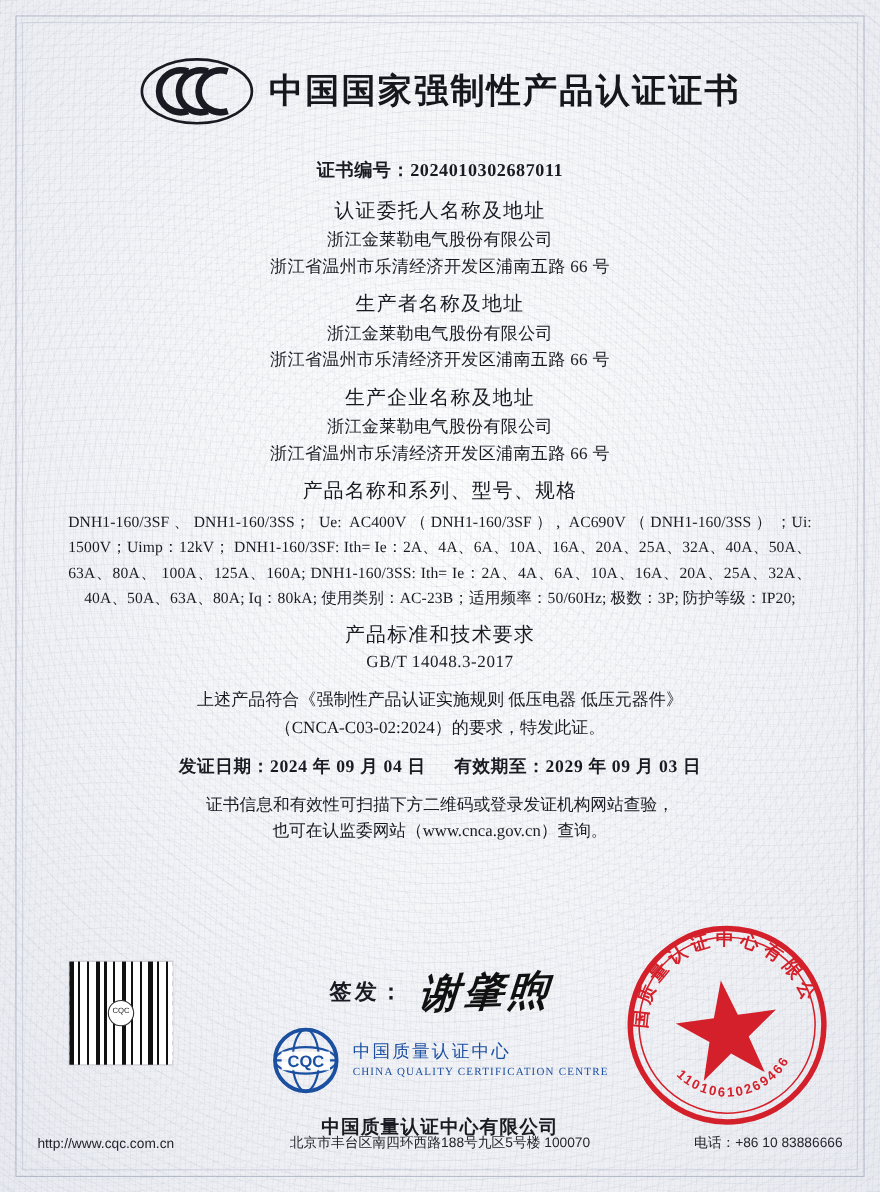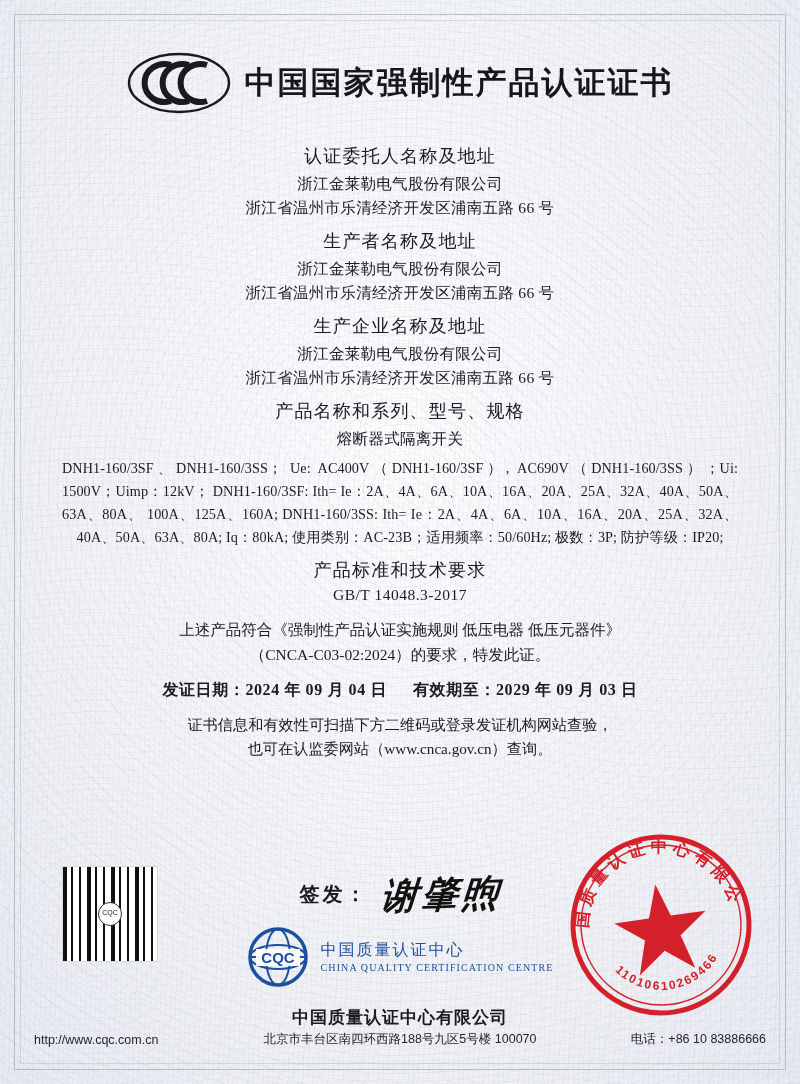--- a/index.html
+++ b/index.html
@@ -267,35 +267,35 @@
     <svg class="ccc-logo" viewBox="0 0 104 62">
       <ellipse cx="52" cy="31" rx="50" ry="29" fill="none" stroke="#1a1a22" stroke-width="2.4"></ellipse>
       <path d="M44 13 A20 19 0 1 0 44 49" fill="none" stroke="#1a1a22" stroke-width="6" stroke-linecap="butt"></path>
       <path d="M62 13 A20 19 0 1 0 62 49" fill="none" stroke="#1a1a22" stroke-width="6" stroke-linecap="butt"></path>
       <path d="M80 13 A20 19 0 1 0 80 49" fill="none" stroke="#1a1a22" stroke-width="6" stroke-linecap="butt"></path>
     </svg>
     <div class="cert-title">中国国家强制性产品认证证书</div>
   </div>
 
   <div class="body-block">
+    <div class="cert-no">证书编号：2024010302687011</div>
 
     <div class="section-label">认证委托人名称及地址</div>
     <div class="section-line">浙江金莱勒电气股份有限公司</div>
     <div class="section-line">浙江省温州市乐清经济开发区浦南五路 66 号</div>
 
     <div class="section-label">生产者名称及地址</div>
     <div class="section-line">浙江金莱勒电气股份有限公司</div>
     <div class="section-line">浙江省温州市乐清经济开发区浦南五路 66 号</div>
 
     <div class="section-label">生产企业名称及地址</div>
     <div class="section-line">浙江金莱勒电气股份有限公司</div>
     <div class="section-line">浙江省温州市乐清经济开发区浦南五路 66 号</div>
 
     <div class="section-label">产品名称和系列、型号、规格</div>
-    <div class="section-line">熔断器式隔离开关</div>
     <div class="spec-block">DNH1-160/3SF、DNH1-160/3SS；  Ue: AC400V（DNH1-160/3SF）, AC690V（DNH1-160/3SS）；Ui: 1500V；Uimp：12kV；  DNH1-160/3SF: Ith= Ie：2A、4A、6A、10A、16A、20A、25A、32A、40A、50A、63A、80A、   100A、125A、160A;    DNH1-160/3SS: Ith= Ie：2A、4A、6A、10A、16A、20A、25A、32A、40A、50A、63A、80A;    Iq：80kA;    使用类别：AC-23B；适用频率：50/60Hz;    极数：3P; 防护等级：IP20;</div>
 
     <div class="section-label">产品标准和技术要求</div>
     <div class="std-value">GB/T 14048.3-2017</div>
 
     <div class="statement">
       <div>上述产品符合《强制性产品认证实施规则  低压电器  低压元器件》</div>
       <div>（CNCA-C03-02:2024）的要求，特发此证。</div>
     </div>
 

